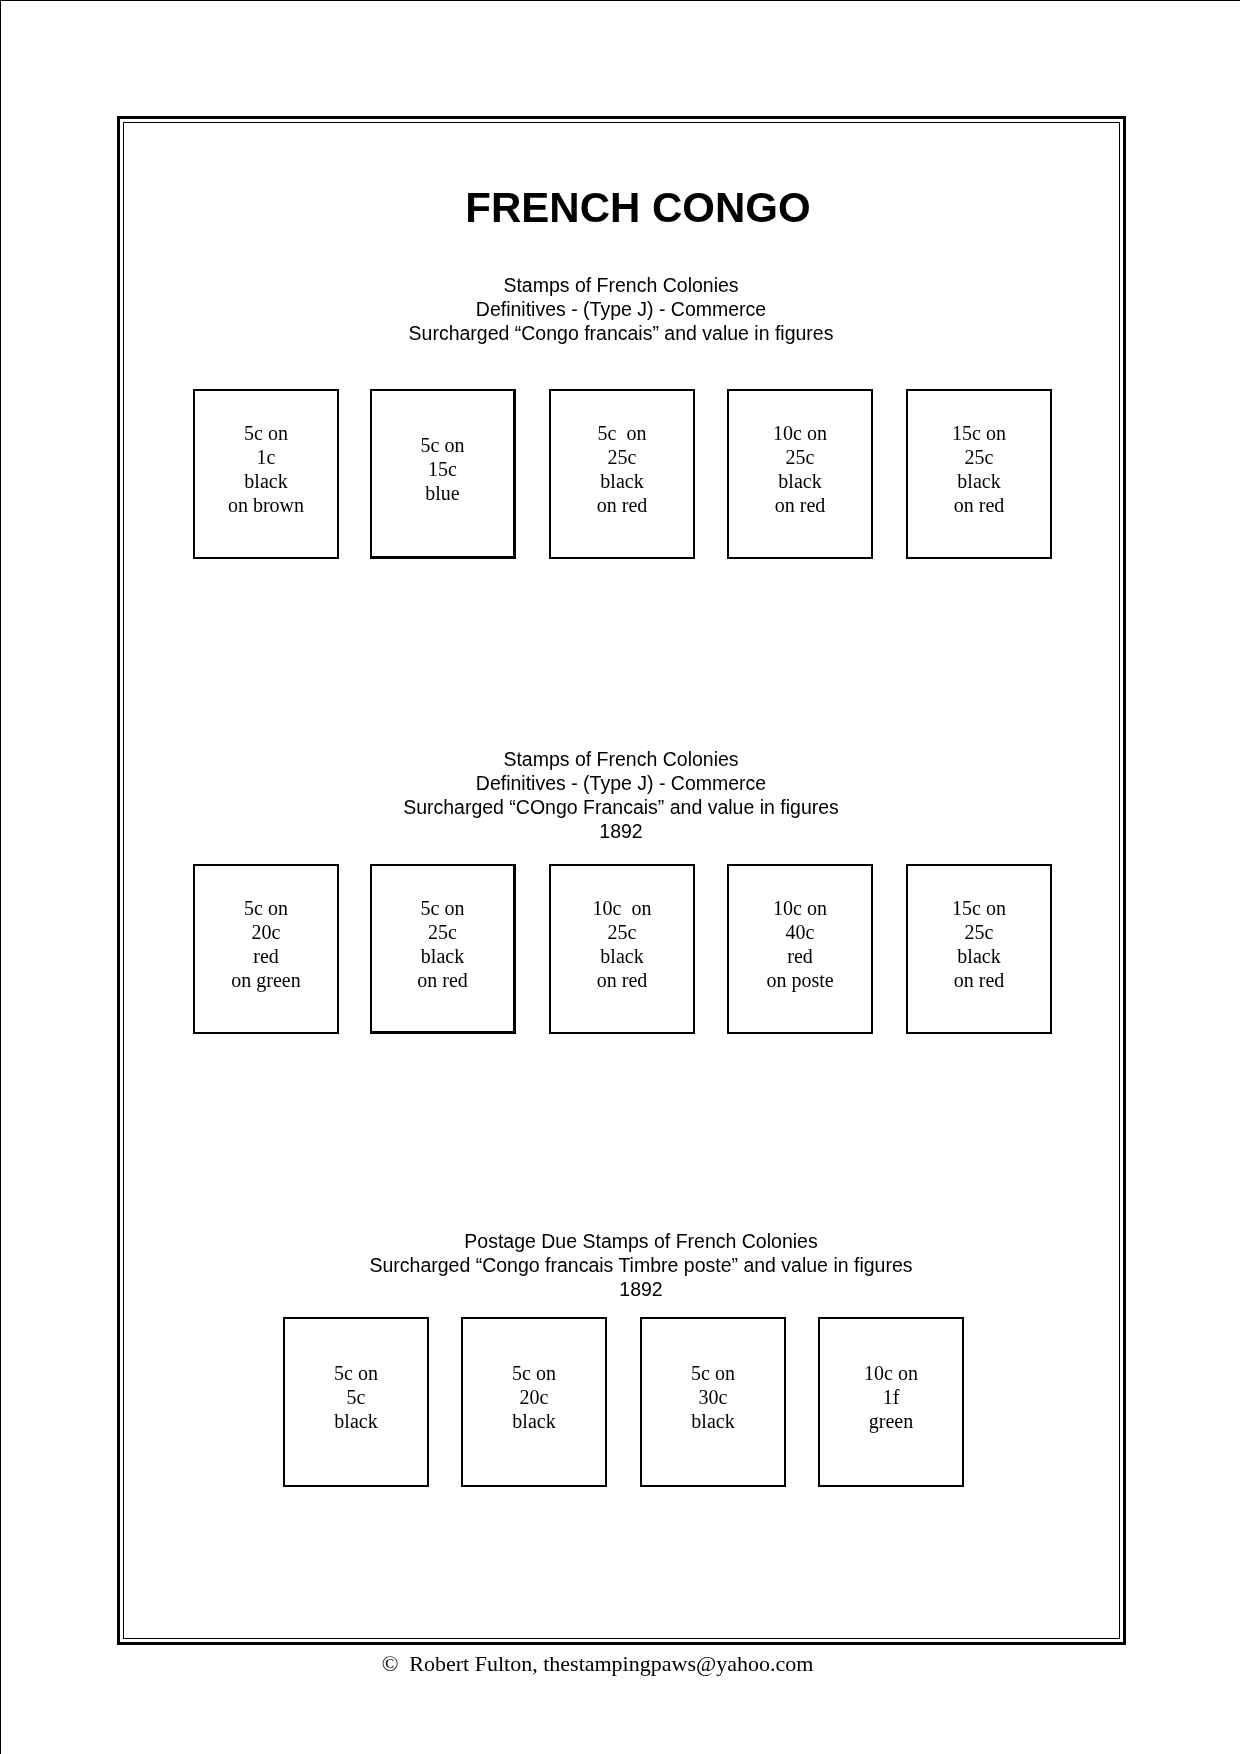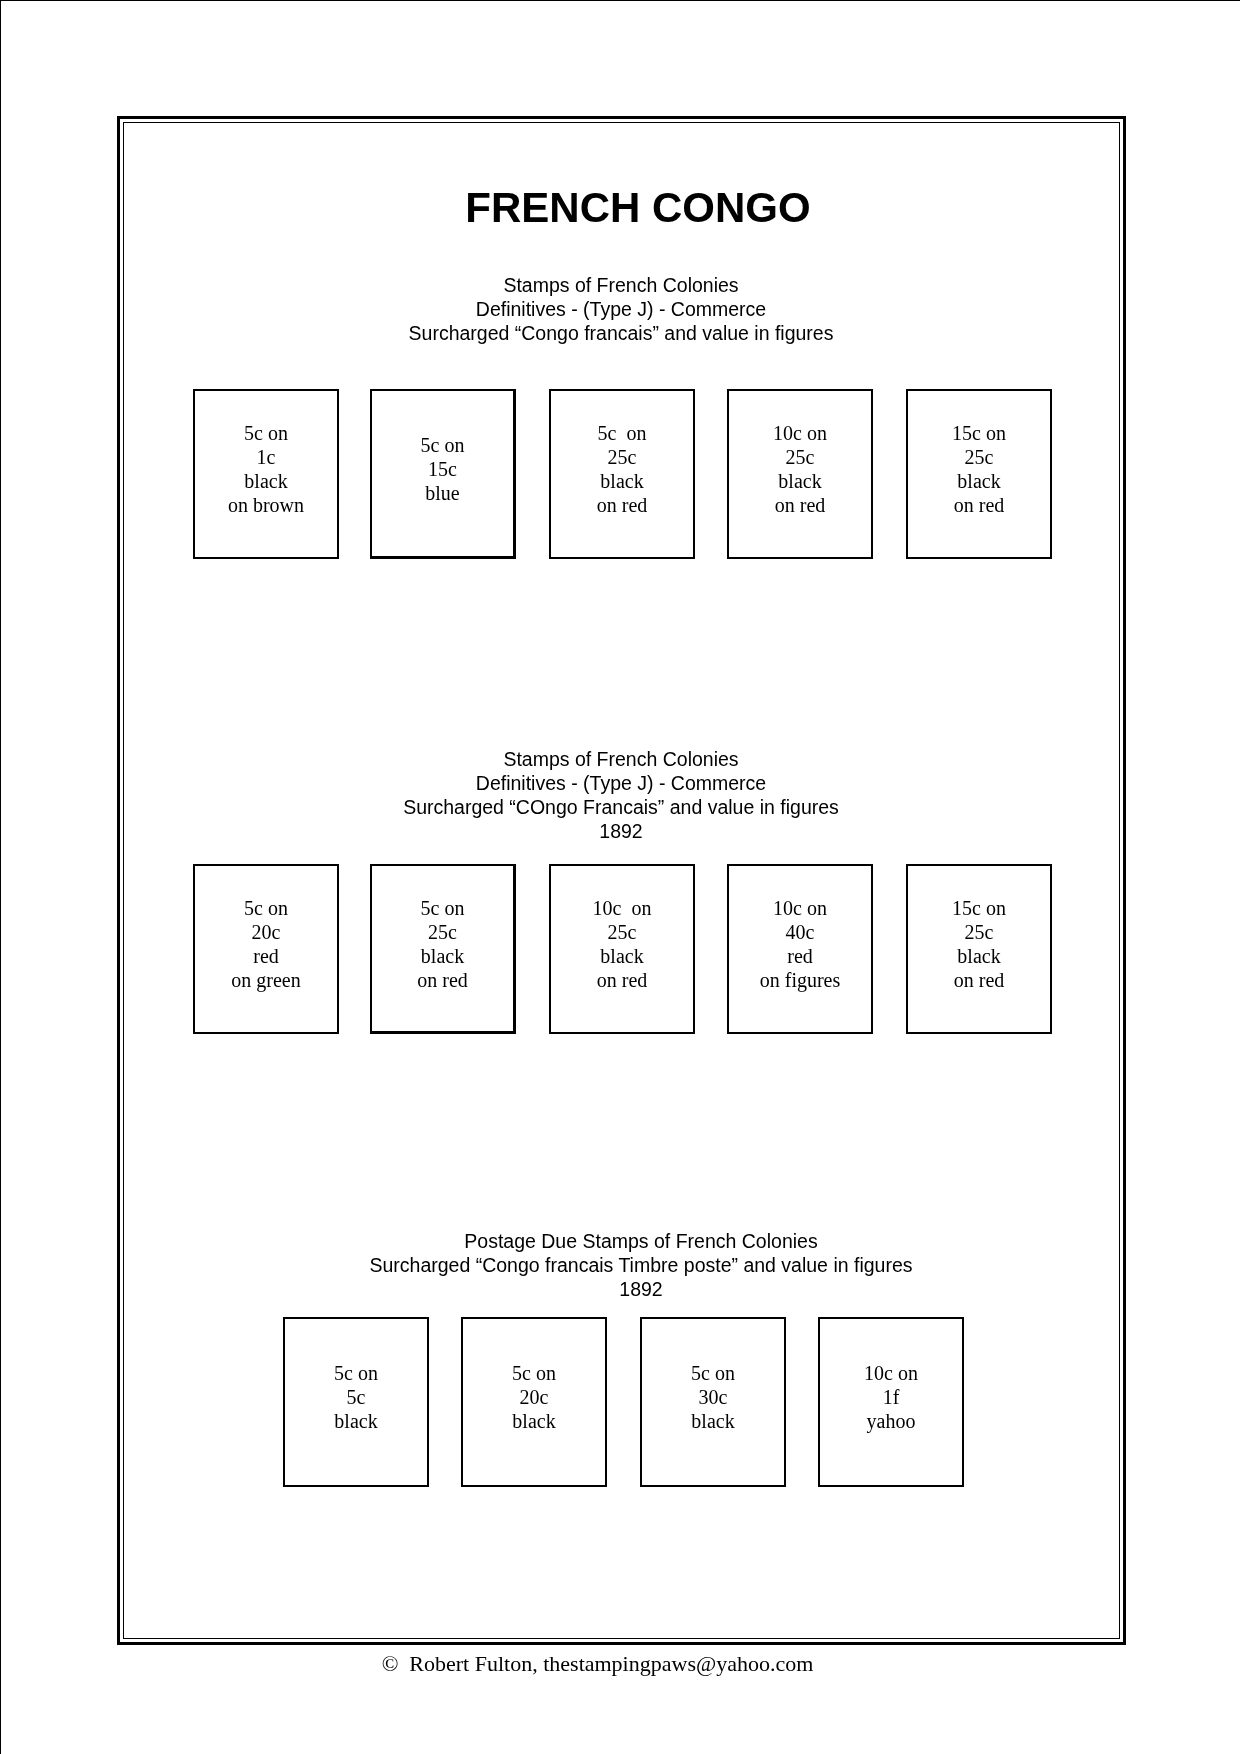--- a/index.html
+++ b/index.html
@@ -128,21 +128,21 @@
     <div>25c</div>
     <div>black</div>
     <div>on red</div>
   </div>
 </div>
 <div class="stamp" style="left:726px; top:863px;">
   <div class="stamp-text">
     <div>10c on</div>
     <div>40c</div>
     <div>red</div>
-    <div>on figures</div>
+    <div>on poste</div>
   </div>
 </div>
 <div class="stamp" style="left:905px; top:863px;">
   <div class="stamp-text">
     <div>15c on</div>
     <div>25c</div>
     <div>black</div>
     <div>on red</div>
   </div>
 </div>
@@ -171,17 +171,17 @@
   <div class="stamp-text">
     <div>5c on</div>
     <div>30c</div>
     <div>black</div>
   </div>
 </div>
 <div class="stamp" style="left:817px; top:1316px;">
   <div class="stamp-text">
     <div>10c on</div>
     <div>1f</div>
-    <div>yahoo</div>
+    <div>green</div>
   </div>
 </div>
 
 <div class="footer">©  Robert Fulton, thestampingpaws@yahoo.com</div>
 
 </body></html>

